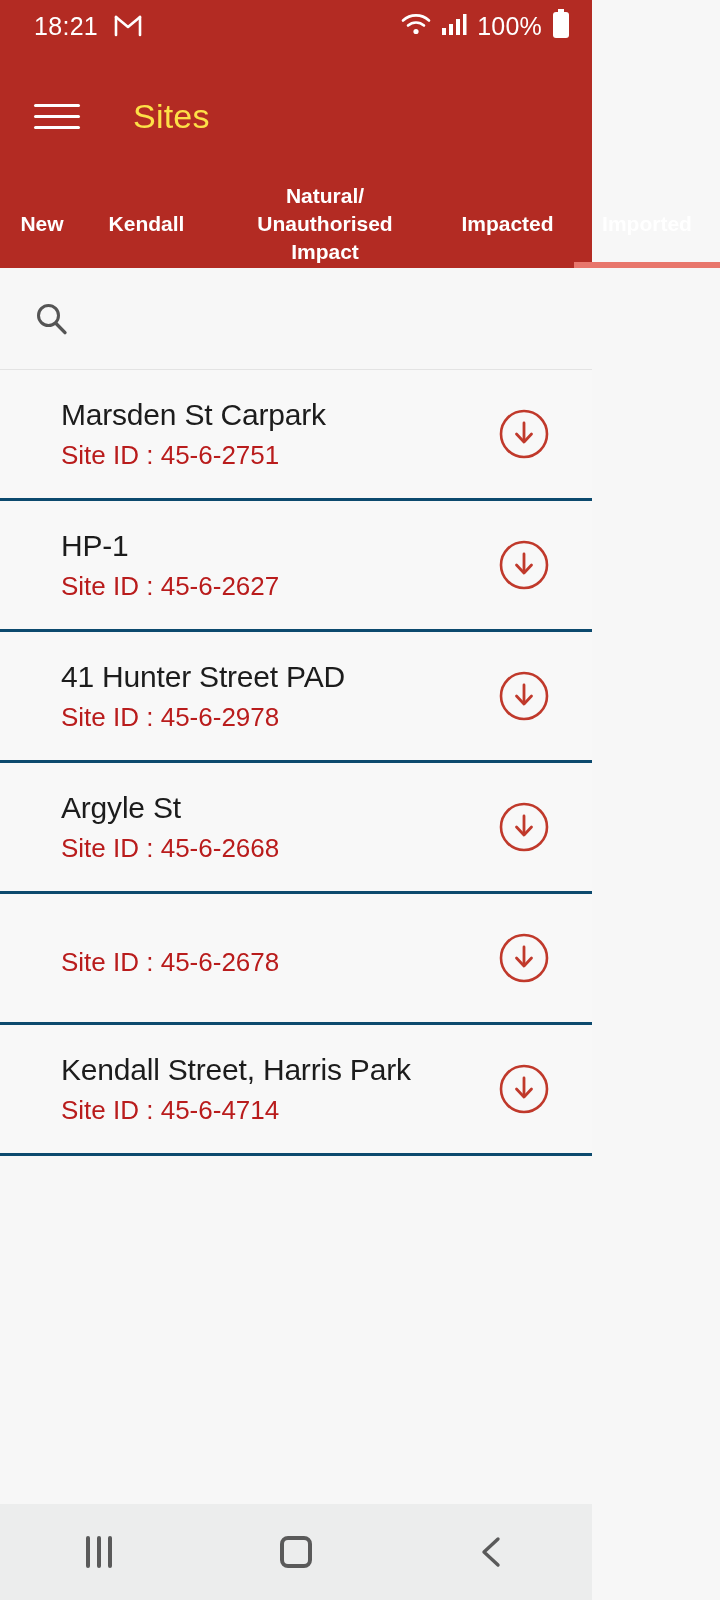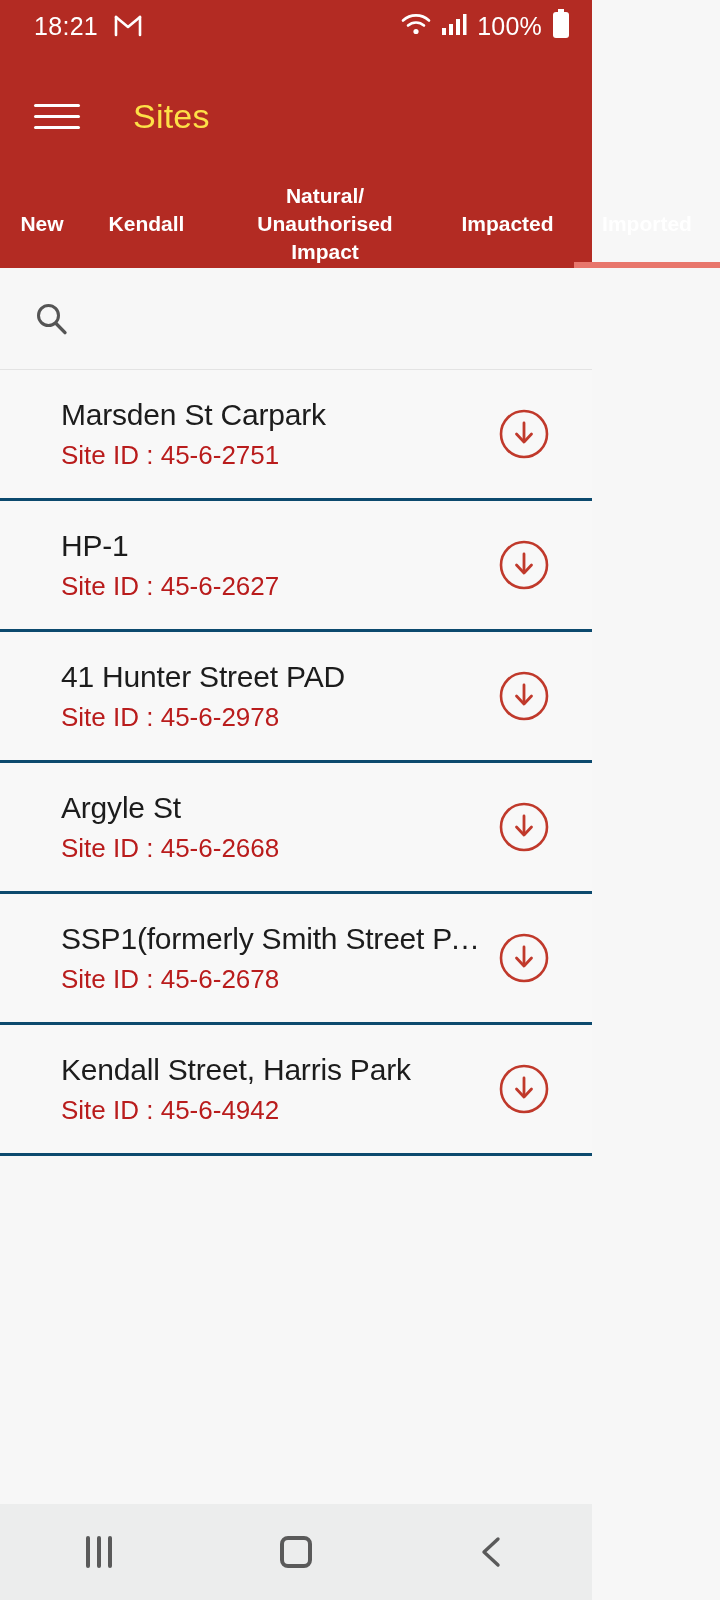--- a/index.html
+++ b/index.html
@@ -349,37 +349,36 @@
         <svg width="52" height="52" viewBox="0 0 52 52">
           <circle cx="26" cy="26" r="23" fill="none" stroke="#c0392b" stroke-width="2.6"></circle>
           <line x1="26" y1="15" x2="26" y2="33" stroke="#c0392b" stroke-width="2.8" stroke-linecap="round"></line>
           <path d="M18.5 26 L26 34 L33.5 26" fill="none" stroke="#c0392b" stroke-width="2.8" stroke-linecap="round" stroke-linejoin="round"></path>
         </svg>
       </div>
     </div>
 
     <div class="row">
       <div class="row-texts">
-        <div class="row-title">SSP1(formerly Smith Street PAD)</div>
         <div class="row-sub">Site ID : 45-6-2678</div>
       </div>
       <div class="download-btn">
         <svg width="52" height="52" viewBox="0 0 52 52">
           <circle cx="26" cy="26" r="23" fill="none" stroke="#c0392b" stroke-width="2.6"></circle>
           <line x1="26" y1="15" x2="26" y2="33" stroke="#c0392b" stroke-width="2.8" stroke-linecap="round"></line>
           <path d="M18.5 26 L26 34 L33.5 26" fill="none" stroke="#c0392b" stroke-width="2.8" stroke-linecap="round" stroke-linejoin="round"></path>
         </svg>
       </div>
     </div>
 
 
     <div class="row">
       <div class="row-texts">
         <div class="row-title">Kendall Street, Harris Park</div>
-        <div class="row-sub">Site ID : 45-6-4942</div>
+        <div class="row-sub">Site ID : 45-6-4714</div>
       </div>
       <div class="download-btn">
         <svg width="52" height="52" viewBox="0 0 52 52">
           <circle cx="26" cy="26" r="23" fill="none" stroke="#c0392b" stroke-width="2.6"></circle>
           <line x1="26" y1="15" x2="26" y2="33" stroke="#c0392b" stroke-width="2.8" stroke-linecap="round"></line>
           <path d="M18.5 26 L26 34 L33.5 26" fill="none" stroke="#c0392b" stroke-width="2.8" stroke-linecap="round" stroke-linejoin="round"></path>
         </svg>
       </div>
     </div>
 

